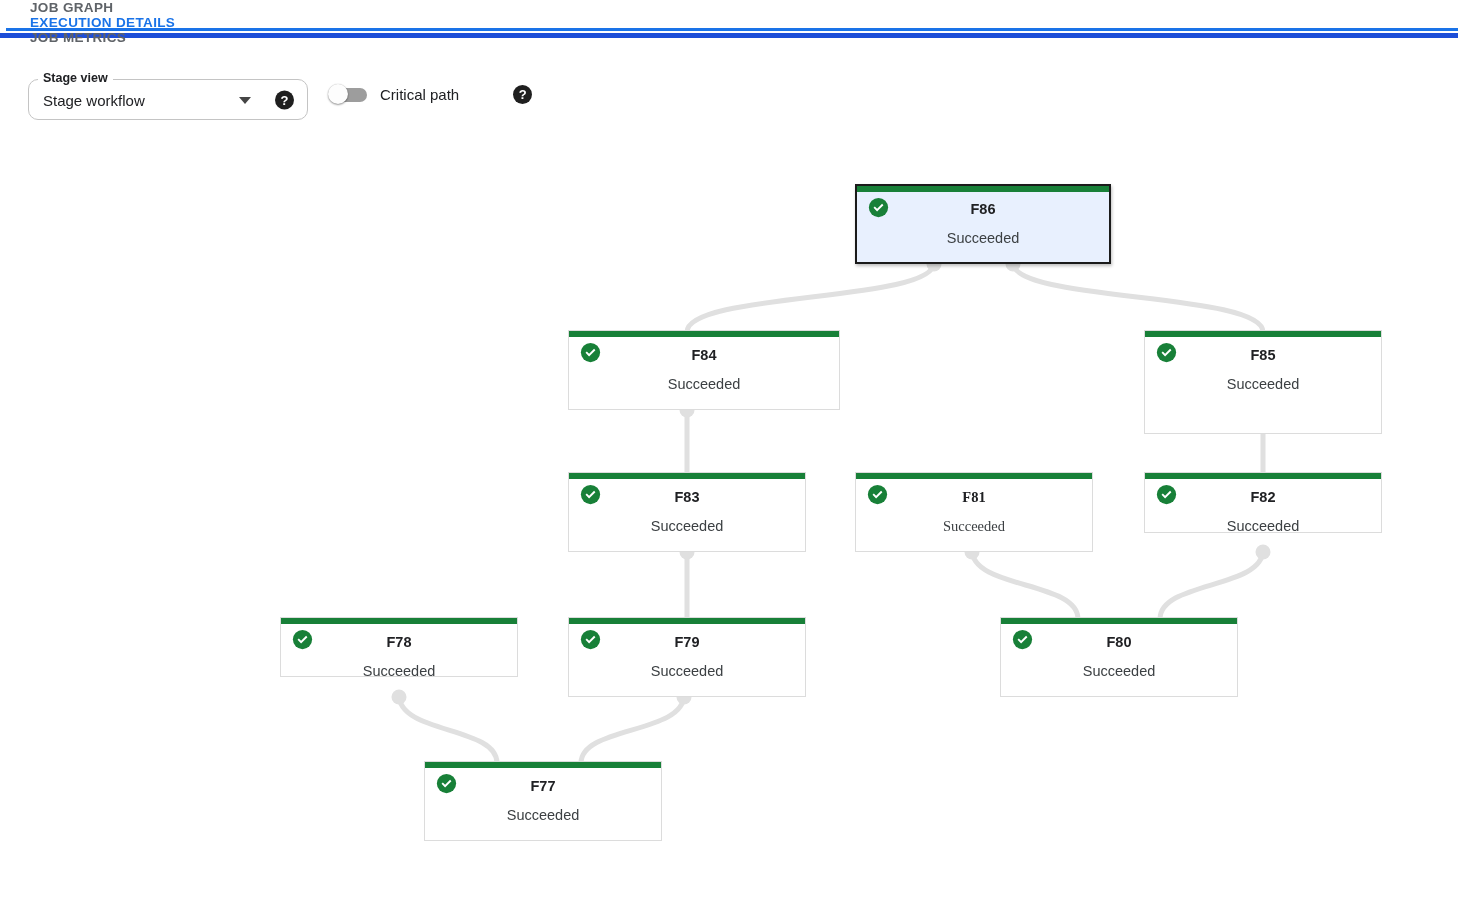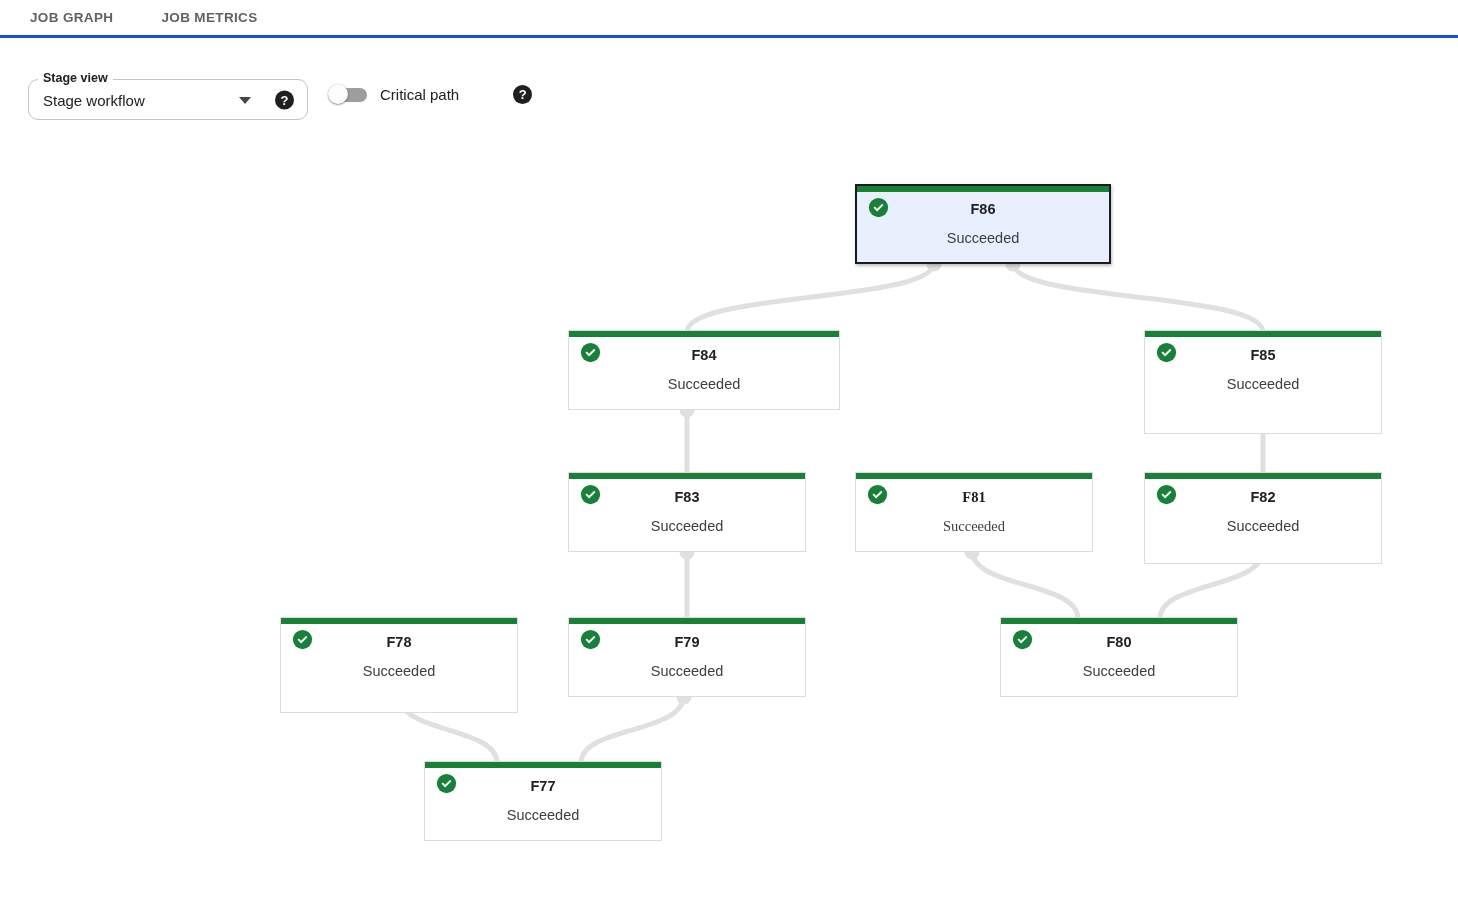--- a/index.html
+++ b/index.html
@@ -16,22 +16,23 @@
 
   
   .tabbar {
     position: absolute;
     top: 0; left: 0; right: 0;
     height: 38px;
     display: flex;
     align-items: stretch;
     padding-left: 6px;
     background: #fff;
-    border-bottom: 3px solid #1d4ed8;
+    border-bottom: 5px solid #1d4ed8;
     z-index: 3;
+    flex-direction: column;
   }
   .tab {
     position: relative;
     display: flex;
     align-items: center;
     padding: 0 24px;
     font-size: 13.5px;
     font-weight: 700;
     letter-spacing: 0.35px;
     color: #5f6368;
@@ -181,20 +182,21 @@
     font-size: 14.5px;
     line-height: 17px;
     color: #3c4043;
   }
 </style>
 </head>
 <body>
 
 <div class="tabbar">
   <div class="tab">JOB GRAPH</div>
+  <div class="tab active">EXECUTION DETAILS</div>
   <div class="tab">JOB METRICS</div>
 </div>
 
 <div class="select-box">
   <span class="select-label">Stage view</span>
   <span class="select-value">Stage workflow</span>
   <span class="caret"></span>
   <span class="help">?</span>
 </div>
 
@@ -266,30 +268,30 @@
     </div>
     <div class="node" style="left: 855px; top: 472px; width: 238px; height: 80px; font-family: Liberation Serif, serif;">
       <div class="bar"></div>
       <svg class="check" viewBox="0 0 24 24">
         <circle cx="12" cy="12" r="11" fill="#188038"></circle>
         <path fill="#ffffff" d="M10.4 16.5 L6.3 12.4 L7.8 10.9 L10.4 13.5 L16.1 7.8 L17.6 9.3 Z"></path>
       </svg>
       <div class="title">F81</div>
       <div class="status">Succeeded</div>
     </div>
-    <div class="node" style="left: 1144px; top: 472px; width: 238px; height: 92px;">
+    <div class="node" style="left: 1144px; top: 472px; width: 238px; height: 61px;">
       <div class="bar"></div>
       <svg class="check" viewBox="0 0 24 24">
         <circle cx="12" cy="12" r="11" fill="#188038"></circle>
         <path fill="#ffffff" d="M10.4 16.5 L6.3 12.4 L7.8 10.9 L10.4 13.5 L16.1 7.8 L17.6 9.3 Z"></path>
       </svg>
       <div class="title">F82</div>
       <div class="status">Succeeded</div>
     </div>
-    <div class="node" style="left: 280px; top: 617px; width: 238px; height: 96px;">
+    <div class="node" style="left: 280px; top: 617px; width: 238px; height: 60px;">
       <div class="bar"></div>
       <svg class="check" viewBox="0 0 24 24">
         <circle cx="12" cy="12" r="11" fill="#188038"></circle>
         <path fill="#ffffff" d="M10.4 16.5 L6.3 12.4 L7.8 10.9 L10.4 13.5 L16.1 7.8 L17.6 9.3 Z"></path>
       </svg>
       <div class="title">F78</div>
       <div class="status">Succeeded</div>
     </div>
     <div class="node" style="left: 568px; top: 617px; width: 238px; height: 80px;">
       <div class="bar"></div>

